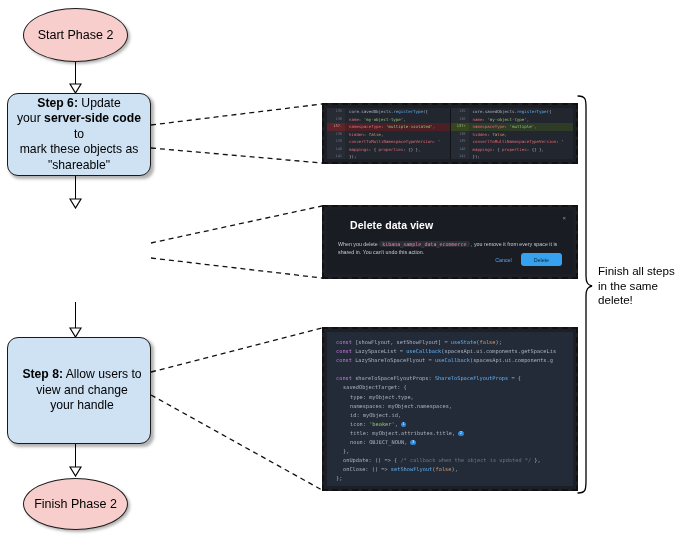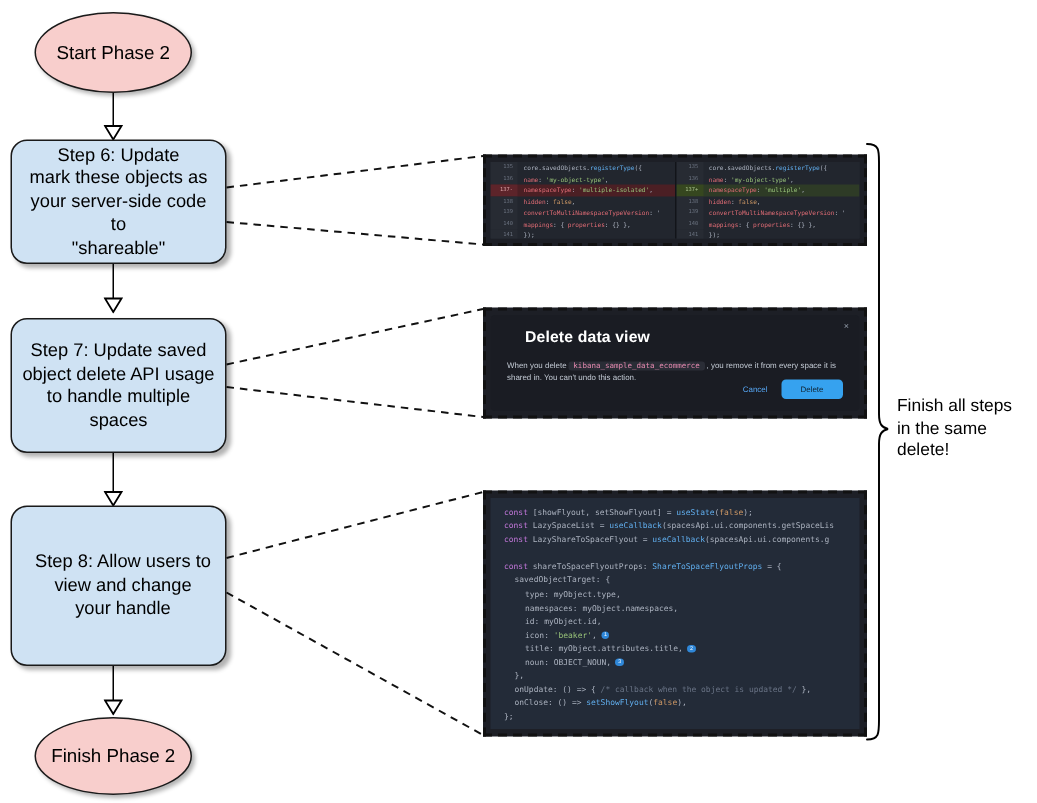--- a/index.html
+++ b/index.html
@@ -22,21 +22,21 @@
     box-shadow:2px 2px 3px rgba(0,0,0,.30);
   }
   .stepbox{
     border:1.4px solid #1a1a1a;
     background:#cfe2f3;
     border-radius:11px;
     font-size:12.2px;line-height:15.5px;color:#000;
     padding:2px 6px;
     box-shadow:2.5px 2.5px 3px rgba(0,0,0,.30);
   }
-  .stepbox b{font-weight:normal;margin-top:40px;}
+  .stepbox b{font-weight:bold;margin-top:40px;}
 
   
   .vline{position:absolute;width:0;border-left:1.4px solid #000;}
   .ahwrap{position:absolute;width:13px;height:10px;}
   .ahwrap svg{display:block;}
 
   
   .connectors{position:absolute;left:0;top:0;width:691px;height:535px;pointer-events:none;}
 
   
@@ -140,33 +140,26 @@
       </svg>
   </div>
 
   <div class="node terminal" style="left:23px;top:8px;width:105px;height:54px;">
     <span>Start Phase 2</span>
   </div>
 
   <div class="node stepbox" style="left:7px;top:93px;width:144px;height:83px;">
     <div>
       <div><b>Step 6:</b><span> Update</span></div>
+      <div><span>your </span><b>server-side code</b><span> to</span></div>
       <div>mark these objects as</div>
-      <div><span>your </span><b>server-side code</b><span> to</span></div>
       <div>"shareable"</div>
     </div>
   </div>
 
-  <div class="node stepbox" style="left:7px;top:212px;width:144px;height:90px;">
-    <div>
-      <div><b>Step 7:</b><span> Update saved</span></div>
-      <div>object delete API usage</div>
-      <div>to handle multiple spaces</div>
-    </div>
-  </div>
 
   <div class="node stepbox" style="left:7px;top:337px;width:144px;height:107px;padding-left:12px;">
     <div>
       <div><b>Step 8:</b><span> Allow users to</span></div>
       <div>view and change</div>
       <div>your handle</div>
     </div>
   </div>
 
   <div class="node terminal" style="left:23px;top:478px;width:105px;height:52px;">

